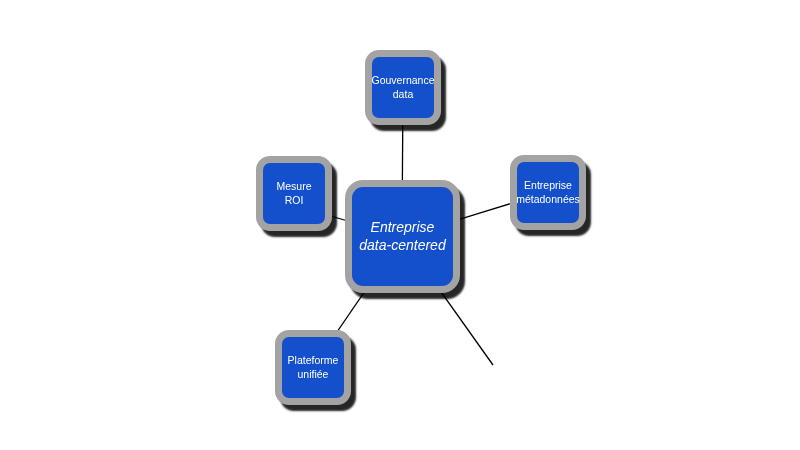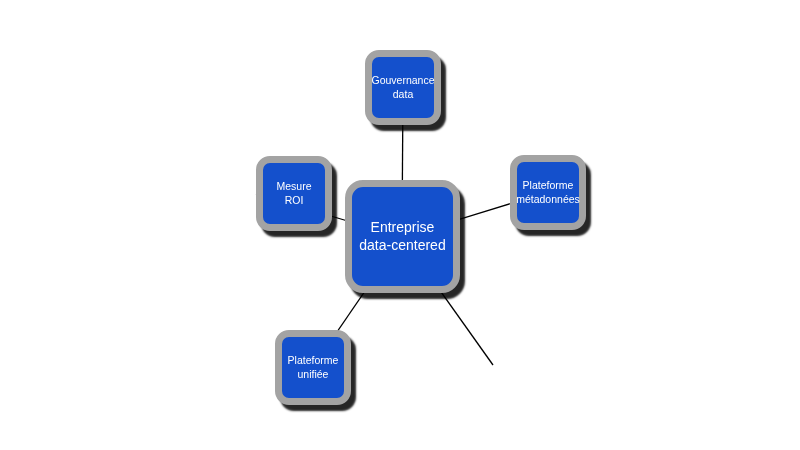--- a/index.html
+++ b/index.html
@@ -44,20 +44,21 @@
     border-radius: 14px;
     font-size: 10.5px;
   }
   .node.hub {
     left: 345px;
     top: 180px;
     width: 115px;
     height: 113px;
     border-radius: 18px;
     font-size: 14px;
+    font-style: italic;
   }
   .node-gouvernance { left: 365px; top: 50px; }
   .node-catalogue   { left: 510px; top: 155px; }
   .node-mesure-roi  { left: 218px; top: 156px; margin-left: 38px; }
   .node-plateforme  { left: 275px; top: 330px; }
   .node-culture     { left: 455px; top: 328px; }
 </style>
 </head>
 <body>
 
@@ -73,21 +74,21 @@
 
   <div class="node hub">
     <span>Entreprise data-centered</span>
   </div>
 
   <div class="node satellite node-gouvernance">
     <span>Gouvernance data</span>
   </div>
 
   <div class="node satellite node-catalogue">
-    <span>Plateforme métadonnées</span>
+    <span>Entreprise métadonnées</span>
   </div>
 
   <div class="node satellite node-mesure-roi">
     <span>Mesure ROI</span>
   </div>
 
   <div class="node satellite node-plateforme">
     <span>Plateforme unifiée</span>
   </div>
 

